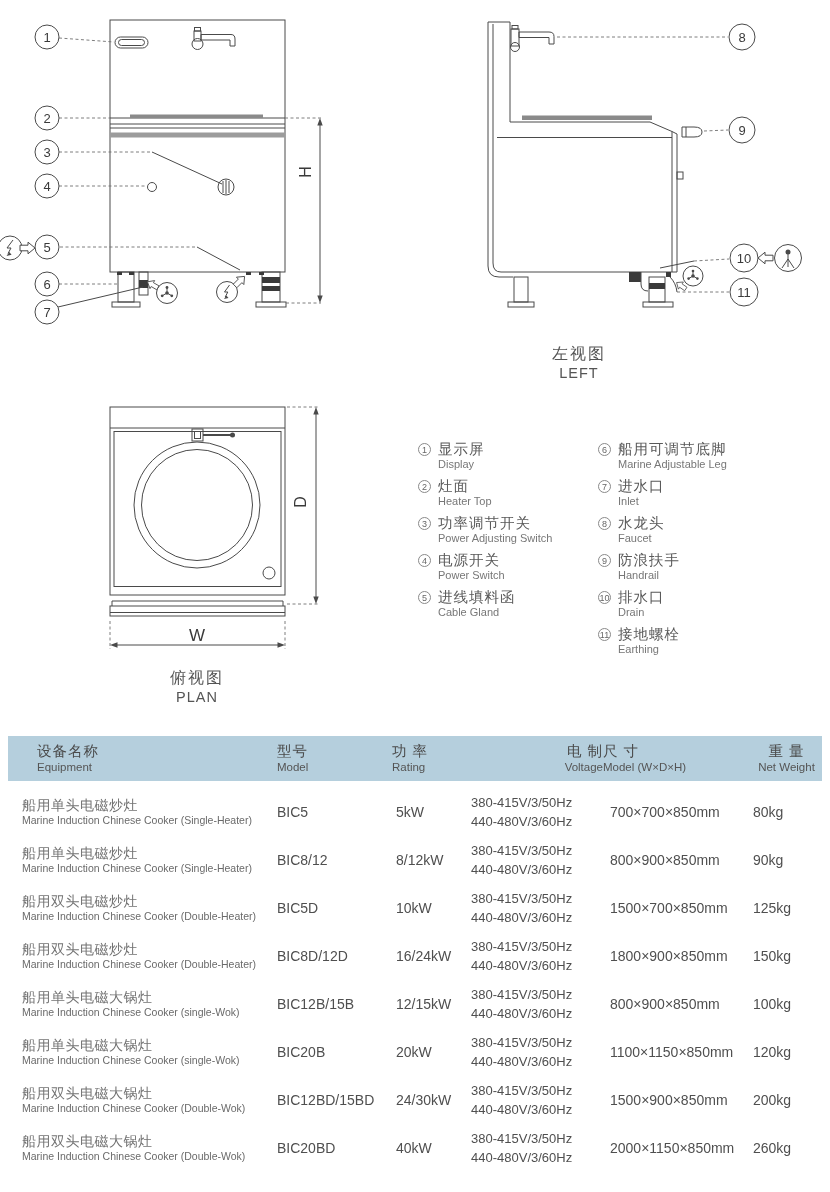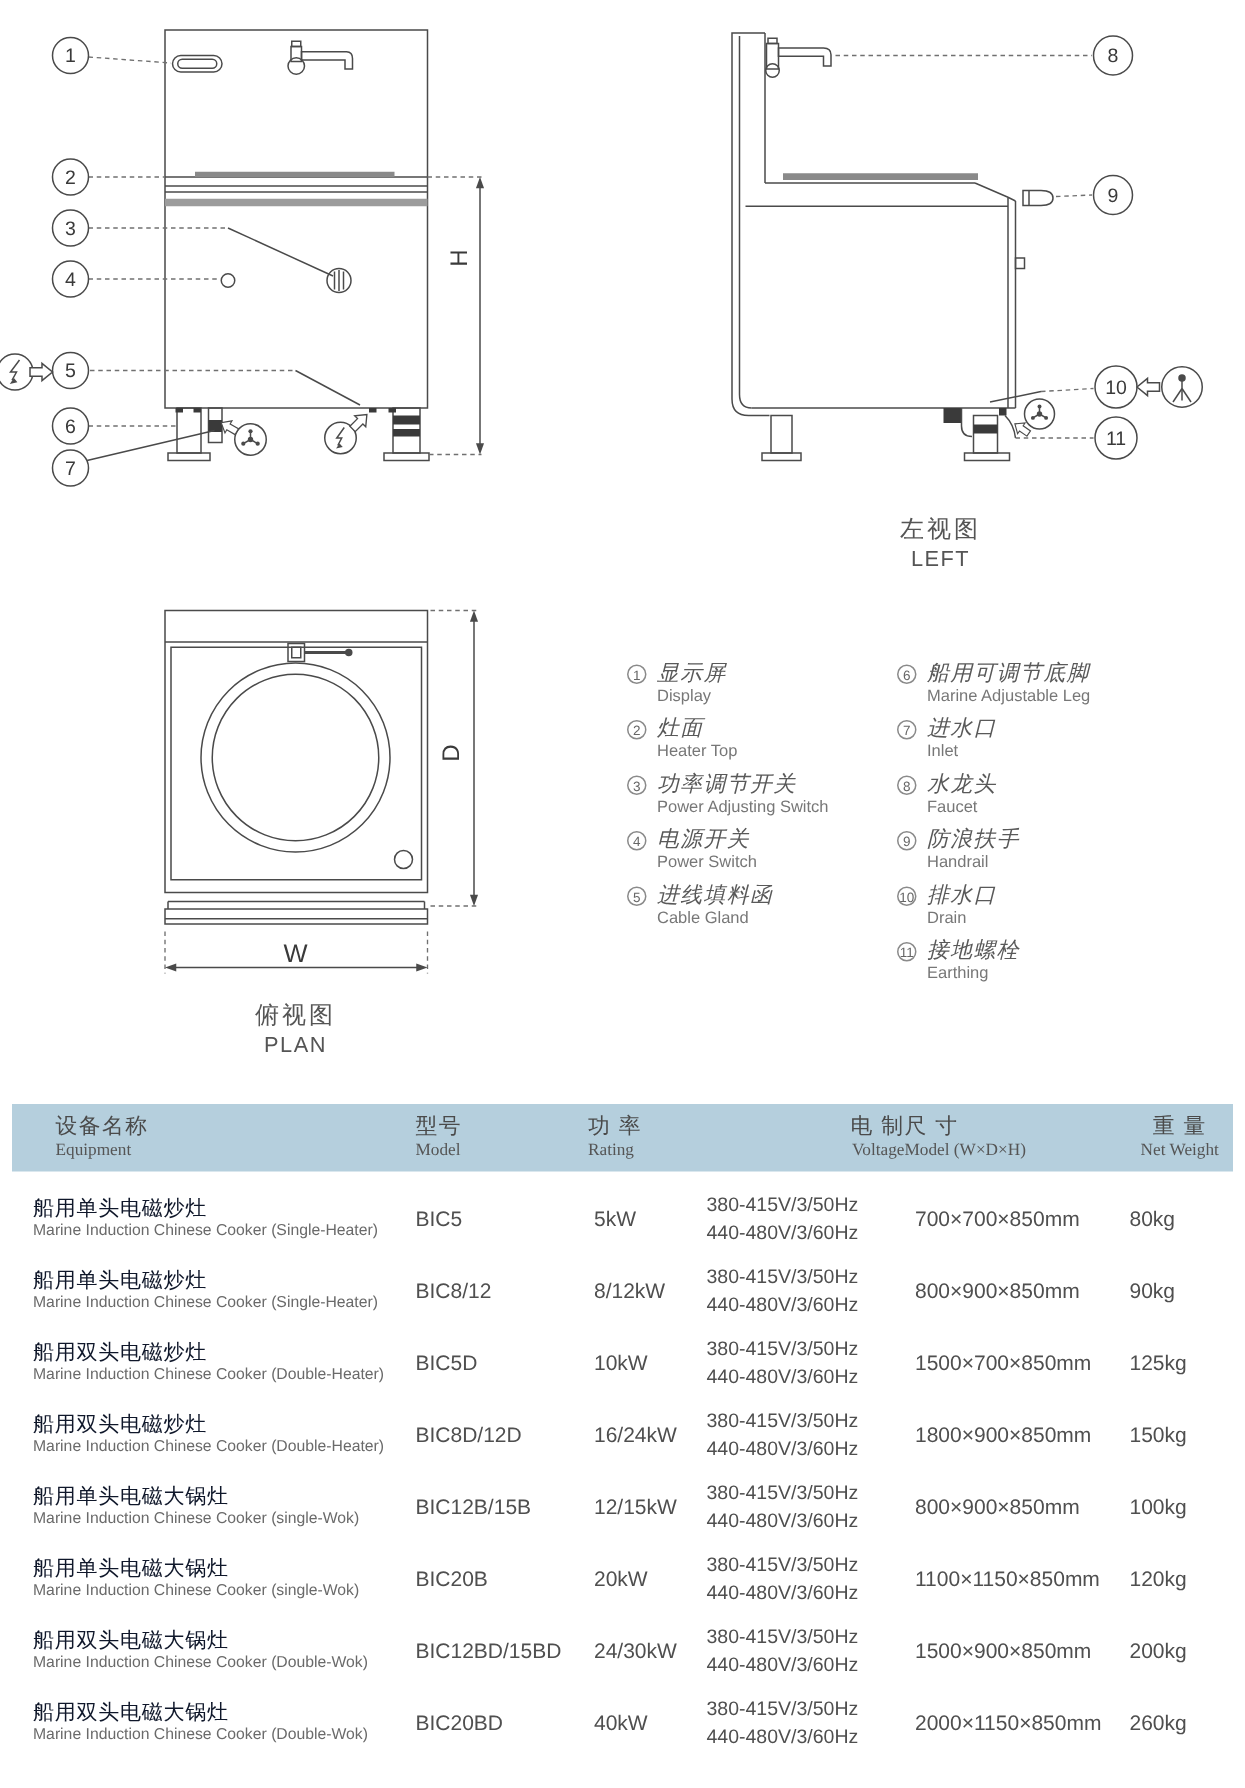--- a/index.html
+++ b/index.html
@@ -8,49 +8,49 @@
   svg text{font-family:"Liberation Sans","DejaVu Sans",sans-serif;}
 
   
   .diagrams{position:absolute;left:0;top:0;}
 
   
   .view-label{position:absolute;width:150px;text-align:center;color:#555;}
   .view-label .cn{font-size:16px;letter-spacing:2px;line-height:18px;}
   .view-label .en{font-size:14.5px;letter-spacing:1px;line-height:18px;margin-top:1px;}
   .vl-front{left:132px;top:345px;}
-  .vl-left{left:552px;top:345px;}
+  .vl-left{left:504px;top:345px;}
   .vl-plan{left:122px;top:669px;}
 
   
   .legend-col{position:absolute;}
   .legend-col.c1{left:418px;top:441px;width:178px;}
   .legend-col.c2{left:598px;top:441px;width:225px;}
   .legend-item{position:relative;padding-left:20px;margin-bottom:7px;}
   .legend-item .num{position:absolute;left:0;top:2px;width:13px;height:13px;border:1px solid #8a8a8a;
      border-radius:50%;font-size:9px;line-height:13px;text-align:center;color:#666;box-sizing:border-box;}
-  .legend-item .cn{font-size:14.5px;line-height:16px;color:#595959;letter-spacing:1px;font-style:italic;}
+  .legend-item .cn{font-size:14.5px;line-height:16px;color:#595959;letter-spacing:1px;}
   .legend-item .en{font-size:11px;line-height:13px;color:#777;margin-top:1px;}
 
   
   .spec-table{position:absolute;left:8px;top:736px;width:814px;}
   .grid{display:grid;grid-template-columns:252px 118px 85px 140px 148px 71px;}
   .thead{height:45px;background:#b5cfdd;align-items:center;}
   .hcell .cn{font-size:14.5px;color:#4a4a4a;line-height:17px;letter-spacing:1px;}
-  .hcell .en{font-size:11.5px;color:#555;line-height:14px;font-family:Liberation Serif, serif;}
+  .hcell .en{font-size:11.5px;color:#555;line-height:14px;}
   .h1{padding-left:29px;}
   .h2{padding-left:17px;}
   .h3{padding-left:14px;}
   .h4{padding-left:45px;text-align:right;}
   .h5{text-align:left;}
   .h6{text-align:center;}
   .tbody{margin-top:7px;}
   .trow{height:48px;align-items:center;}
   .c-equip{padding-left:14px;}
-  .c-equip .cn{font-size:14px;line-height:17px;color:#0f172a;letter-spacing:0.5px;}
+  .c-equip .cn{font-size:14px;line-height:17px;color:#737373;letter-spacing:0.5px;}
   .c-equip .en{font-size:10.5px;line-height:13px;color:#6a6a6a;}
   .c-model{padding-left:17px;font-size:14px;color:#4f4f4f;}
   .c-rating{padding-left:18px;font-size:14px;color:#4f4f4f;}
   .c-volt{padding-left:8px;font-size:13px;line-height:19px;color:#4f4f4f;}
   .c-size{padding-left:7px;font-size:14px;color:#4f4f4f;}
   .c-weight{padding-left:2px;font-size:14px;color:#4f4f4f;}
 </style>
 </head>
 <body>
 

